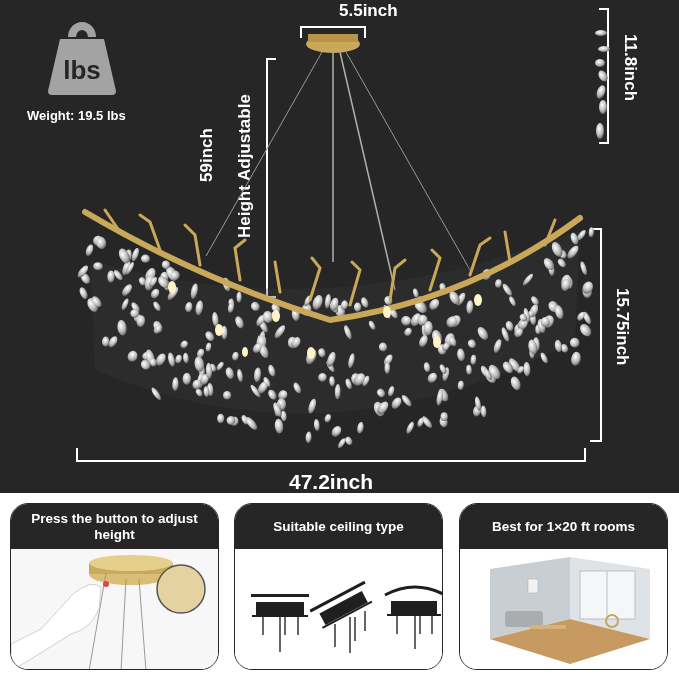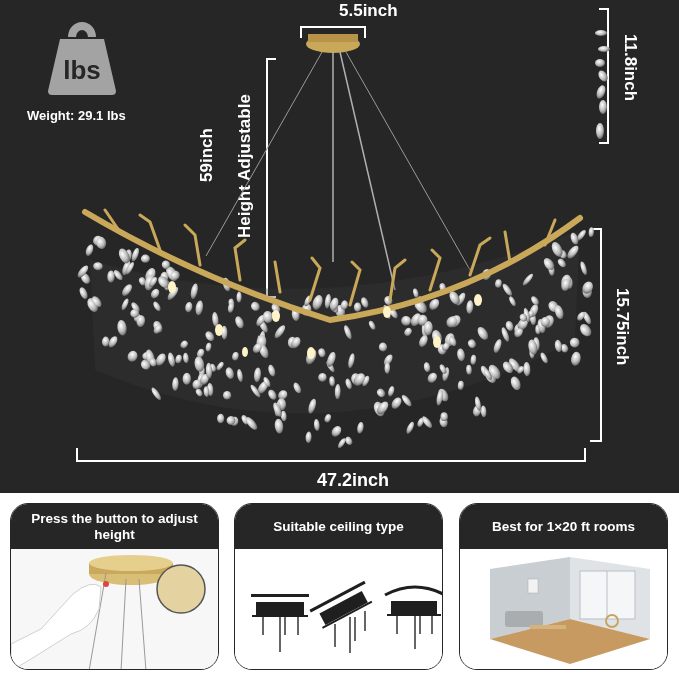--- a/index.html
+++ b/index.html
@@ -4,38 +4,38 @@
 <style>
   * { box-sizing: border-box; margin: 0; padding: 0; }
   body { width: 679px; height: 674px; background: #ffffff; overflow: hidden; position: relative; font-family: "Liberation Sans", sans-serif; }
   .top { position: absolute; left: 0; top: 0; width: 679px; height: 493px; background: #262626; }
   .txt { position: absolute; color: #ffffff; font-weight: bold; white-space: nowrap; }
   .weight-icon { position: absolute; left: 46px; top: 17px; width: 72px; height: 78px; }
   .weight-label { left: 27px; top: 108px; font-size: 13px; }
   .canopy-label { left: 296px; top: 1px; font-size: 17px; margin-left: 43px; }
   .bracket { position: absolute; border-color: #ffffff; border-style: solid; }
   .vtext { position: absolute; color: #fff; font-weight: bold; white-space: nowrap; transform-origin: left top; }
-  .width-label { left: 289px; top: 470px; font-size: 18px; margin-left: 28px; }
+  .width-label { left: 289px; top: 470px; font-size: 21px; }
   .chandelier { position: absolute; left: 0; top: 0; width: 679px; height: 493px; }
   .cards { position: absolute; left: 0; top: 493px; width: 679px; height: 181px; }
   .card { position: absolute; top: 10px; width: 209px; height: 167px; border: 1.5px solid #262626; border-radius: 18px; overflow: hidden; background: #fff; }
   .card-head { height: 45px; background: #262626; color: #fff; font-weight: bold; text-align: center; display: flex; align-items: center; justify-content: center; font-size: 13.5px; line-height: 16px; padding: 0 6px; }
   .card-body { position: absolute; left: 0; top: 45px; width: 100%; height: 122px; }
 </style>
 </head>
 <body>
 
 <div class="top">
 
   <svg class="weight-icon" viewBox="0 0 72 78">
     <path d="M26 20 a10 11 0 0 1 20 0" fill="none" stroke="#a3a3a3" stroke-width="8"></path>
     <path d="M14 22 H58 L70 74 Q70 78 66 78 H6 Q2 78 2 74 Z" fill="#a3a3a3"></path>
     <text x="36" y="62" text-anchor="middle" font-family="Liberation Sans, sans-serif" font-weight="bold" font-size="26" fill="#262626">lbs</text>
   </svg>
-  <div class="txt weight-label">Weight: 29.1 lbs</div>
+  <div class="txt weight-label">Weight: 19.5 lbs</div>
 
   <div class="txt canopy-label">5.5inch</div>
   <div class="bracket" style="left:300px; top:26px; width:66px; height:12px; border-width:2px 2px 0 2px;"></div>
 
   <div class="bracket" style="left:266px; top:58px; width:10px; height:240px; border-width:2px 0 2px 2px;"></div>
   <div class="vtext" style="left:197px; top:182px; font-size:17px; transform: rotate(-90deg);">59inch</div>
   <div class="vtext" style="left:235px; top:238px; font-size:17px; transform: rotate(-90deg);">Height Adjustable</div>
 
   <div class="bracket" style="left:599px; top:8px; width:10px; height:136px; border-width:2px 2px 2px 0;"></div>
   <div class="vtext" style="left:640px; top:34px; font-size:17px; transform: rotate(90deg);">11.8inch</div>

